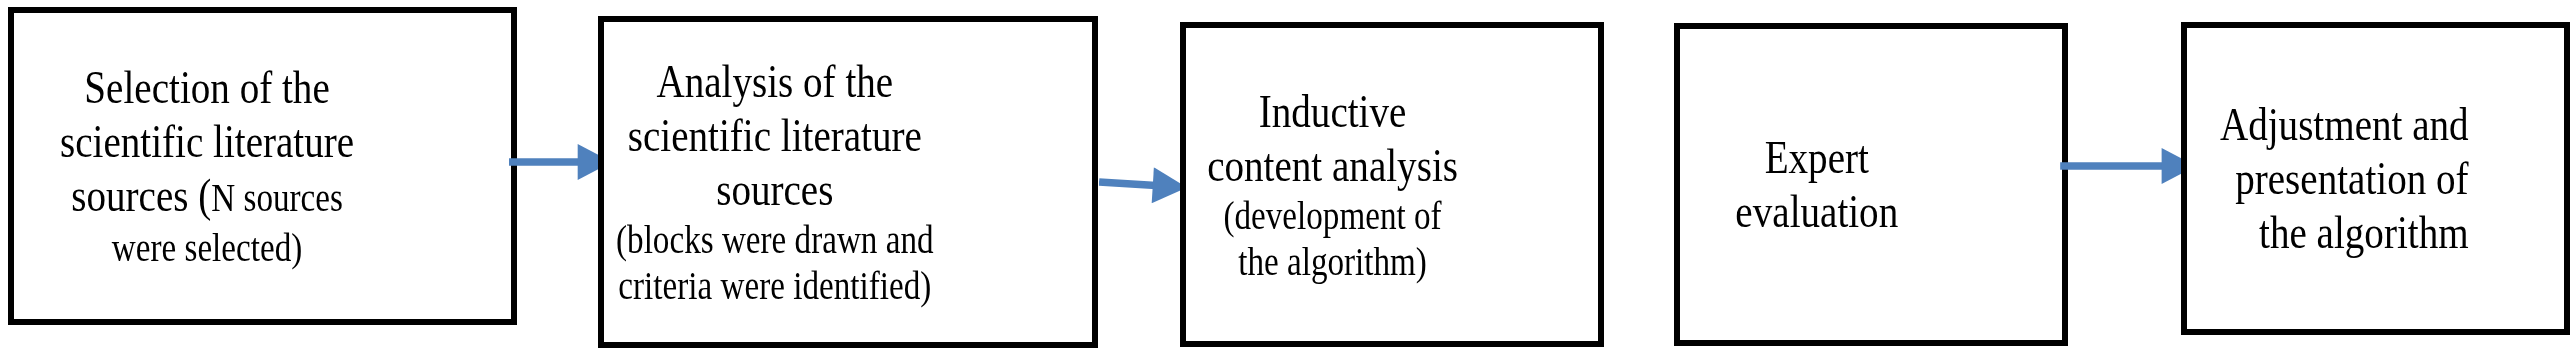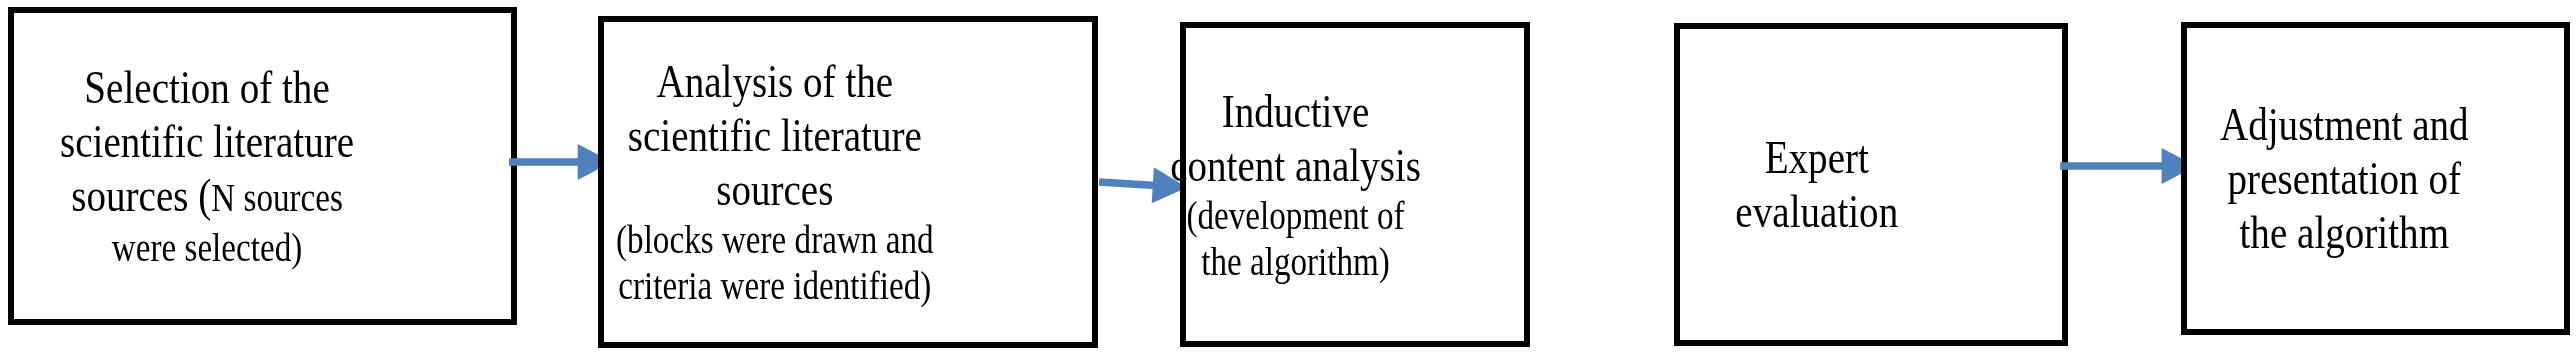--- a/index.html
+++ b/index.html
@@ -19,23 +19,23 @@
   }
   .content{ transform:scaleX(0.85); transform-origin:center center; }
   .ln{ white-space:nowrap; }
   .lg{ font-size:46px; line-height:54px; }
   .sm{ font-size:39px; line-height:46px; }
   .ln .lg,.ln .sm{ line-height:inherit; }
 
   
   #box1{ left:8.2px;  top:7px; width:509px; height:318px; padding-right:131px;padding-left:20px; }
   #box2{ left:598px; top:15.5px; width:500px; height:332px; padding-right:147px; }
-  #box3{ left:1180px;top:22px; width:350px; height:325px; padding-right:119px; }
+  #box3{ left:1180px;top:22px; width:424px; height:325px; padding-right:119px; }
   #box4{ left:1674px;top:23px; width:394px; height:323px; padding-right:108px; }
-  #box5{ left:2181px;top:22px; width:389px; height:313px; padding-right:62px; }
+  #box5{ left:2181px;top:22px; width:389px; height:313px; padding-right:62px;text-align:right; }
 
   .arrow{ position:absolute; }
   #arrow2{ transform:rotate(3.5deg); transform-origin:left center; }
   .arrow line{ stroke:var(--arrow-color); stroke-width:9; }
   .arrow polygon{ fill:var(--arrow-color); }
 </style>
 </head>
 <body>
 
 <div class="stage">

